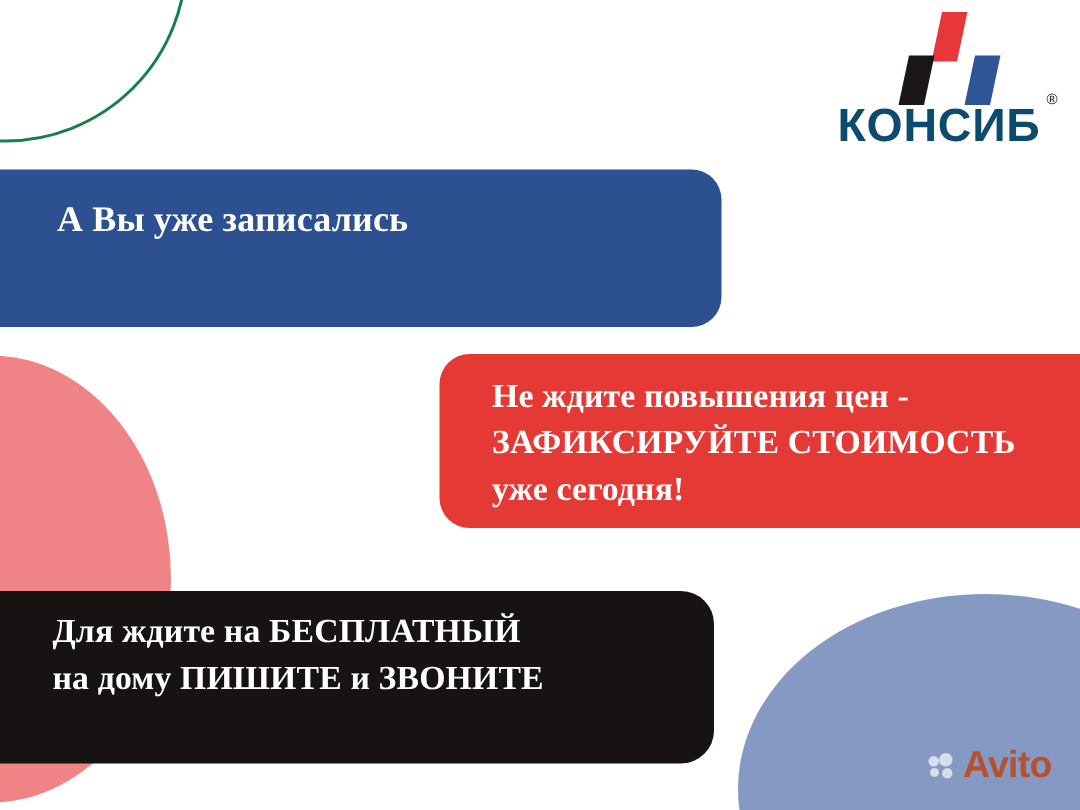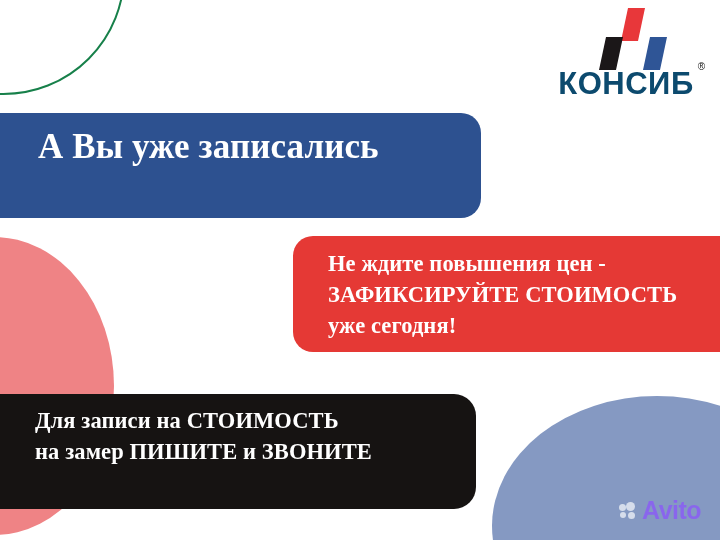--- a/index.html
+++ b/index.html
@@ -97,21 +97,21 @@
 
   #banner-blue {
     left: -20px;
     top: 113px;
     width: 501px;
     height: 105px;
     background: #2d5190;
     border-radius: 0 20px 20px 0;
     padding: 15px 0 0 58px;
   }
-  #banner-blue .line { font-size: 35px; line-height: 38px; }
+  #banner-blue .line { font-size: 24px; line-height: 38px; }
 
   #banner-red {
     left: 293px;
     top: 236px;
     width: 447px;
     height: 116px;
     background: #e53935;
     border-radius: 20px 0 0 20px;
     padding: 12px 0 0 35px;
   }
@@ -146,21 +146,21 @@
     background: #e8edf5;
   }
   #avito-dots i.d1 { left: 0;  top: 2px;  width: 7px; height: 7px; }
   #avito-dots i.d2 { left: 7px; top: 0;   width: 9px; height: 9px; }
   #avito-dots i.d3 { left: 1px; top: 10px; width: 6px; height: 6px; }
   #avito-dots i.d4 { left: 9px; top: 10px; width: 7px; height: 7px; }
   #avito-word {
     font-family: "Liberation Sans", "DejaVu Sans", sans-serif;
     font-weight: bold;
     font-size: 25px;
-    color: #8b5cf6;
+    color: #c2410c;
     line-height: 1;
     letter-spacing: -0.5px;
   }
 </style>
 </head>
 <body>
 
 <div id="canvas">
 
   <div class="shape" id="ring-green"></div>
@@ -183,22 +183,22 @@
     <div class="line">А Вы уже записались</div>
   </div>
 
   <div class="banner" id="banner-red">
     <div class="line">Не ждите повышения цен -</div>
     <div class="line">ЗАФИКСИРУЙТЕ СТОИМОСТЬ</div>
     <div class="line">уже сегодня!</div>
   </div>
 
   <div class="banner" id="banner-black">
-    <div class="line">Для записи на СТОИМОСТЬ</div>
-    <div class="line">на замер ПИШИТЕ и ЗВОНИТЕ</div>
+    <div class="line">Для ждите на БЕСПЛАТНЫЙ</div>
+    <div class="line">на дому ПИШИТЕ и ЗВОНИТЕ</div>
   </div>
 
   <div id="avito">
     <span id="avito-dots">
       <i class="d1"></i>
         <i class="d2"></i>
         <i class="d3"></i>
         <i class="d4"></i>
     </span>
     <span id="avito-word">Avito</span>

